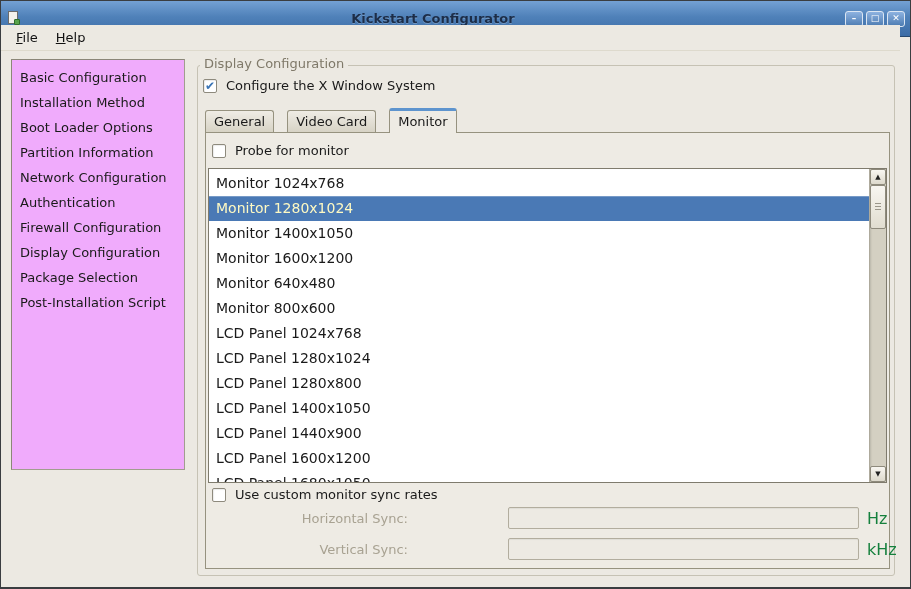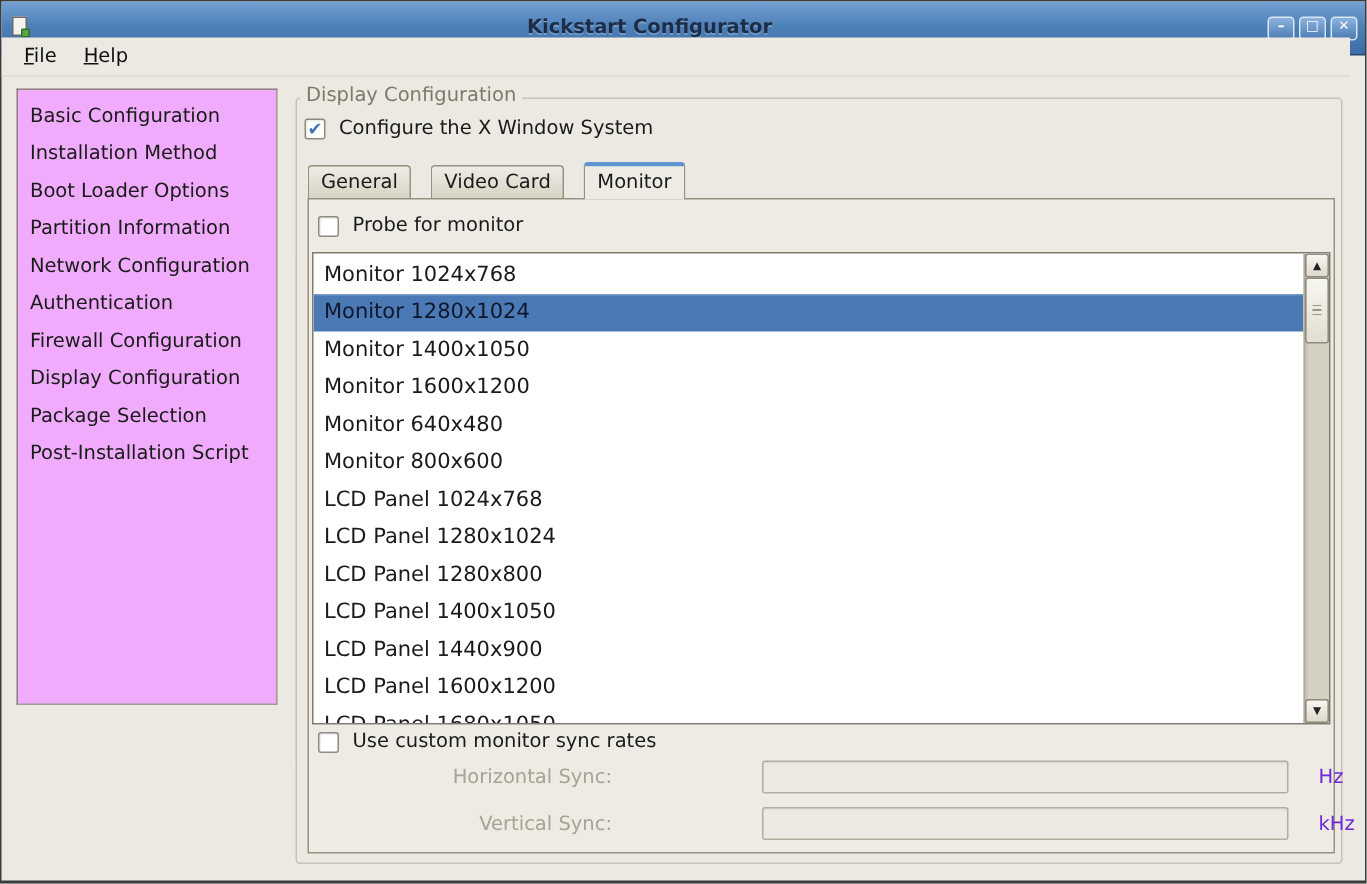--- a/index.html
+++ b/index.html
@@ -61,21 +61,21 @@
   
   .panel { position:absolute; left:7px; top:66px; width:685px; height:437px;
            background:#eeebe4; border:1px solid #96927f; }
   .probe-row { left:6px; top:10px; }
 
   
   .listbox { position:absolute; left:2px; top:35px; width:679px; height:315px; background:#ffffff;
              border:1px solid #7f7b6d; display:flex; overflow:hidden; }
   .rows { flex:1; overflow:hidden; padding-top:2px; }
   .list-row { height:25px; line-height:25px; padding-left:7px; font-size:14px; white-space:nowrap; }
-  .list-row.selected { background:#4a79b5; color:#0f172a;
+  .list-row.selected { background:#4a79b5; color:#fef9c3;
                        box-shadow:inset 0 1px 0 rgba(255,255,255,0.25); }
   .scrollbar { width:17px; flex:0 0 auto; background:#d4d0c2; border-left:1px solid #aeaa9c;
                display:flex; flex-direction:column; box-shadow:inset 1px 1px 2px rgba(0,0,0,0.12); }
   .sb-btn { height:16px; background:linear-gradient(to bottom,#f8f6f1,#ddd9cc);
             border:1px solid #8e8a7c; border-radius:2px; font-size:7px; color:#222;
             display:flex; align-items:center; justify-content:center; }
   .sb-thumb { height:44px; background:linear-gradient(to bottom,#f8f6f1,#e1ddd0);
               border:1px solid #8e8a7c; border-radius:2px; position:relative; }
   .sb-thumb::after { content:""; position:absolute; left:4px; right:4px; top:50%; margin-top:-4px;
                      height:8px;
@@ -85,21 +85,21 @@
   
   .sync-check-row { left:6px; top:354px; }
   .sync-row { position:absolute; left:0; display:flex; align-items:center; }
   .sync-row.h { top:374px; }
   .sync-row.v { top:405px; }
   .sync-label { width:202px; text-align:right; font-size:13px; color:#a8a292; }
   .sync-input { margin-left:100px; width:351px; height:22px; background:#edeae3;
                 border:1px solid #b2ad9e; border-radius:2px;
                 box-shadow:inset 0 1px 1px rgba(0,0,0,0.06);
                 font-family:"DejaVu Sans","Liberation Sans",sans-serif; font-size:13px; padding:0 4px; }
-  .sync-unit { margin-left:20px; font-size:13px; color:#6d28d9; }
+  .sync-unit { margin-left:8px; font-size:16px; color:#15803d; }
 </style>
 </head>
 <body>
 
 <div class="window">
 
   <div class="titlebar">
     <span class="win-icon">
       <span class="paper"></span>
       <span class="dot"></span>

